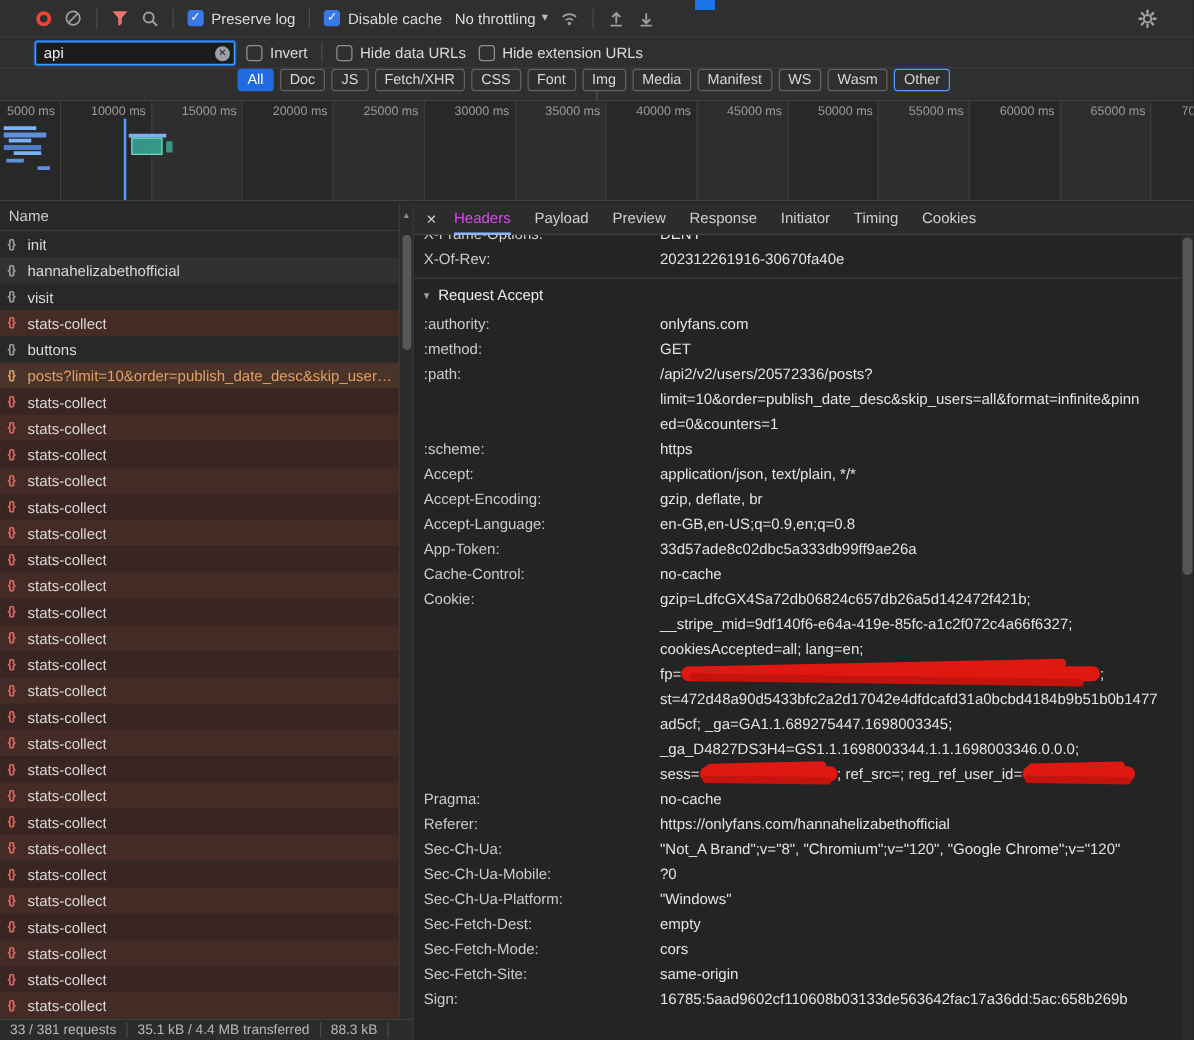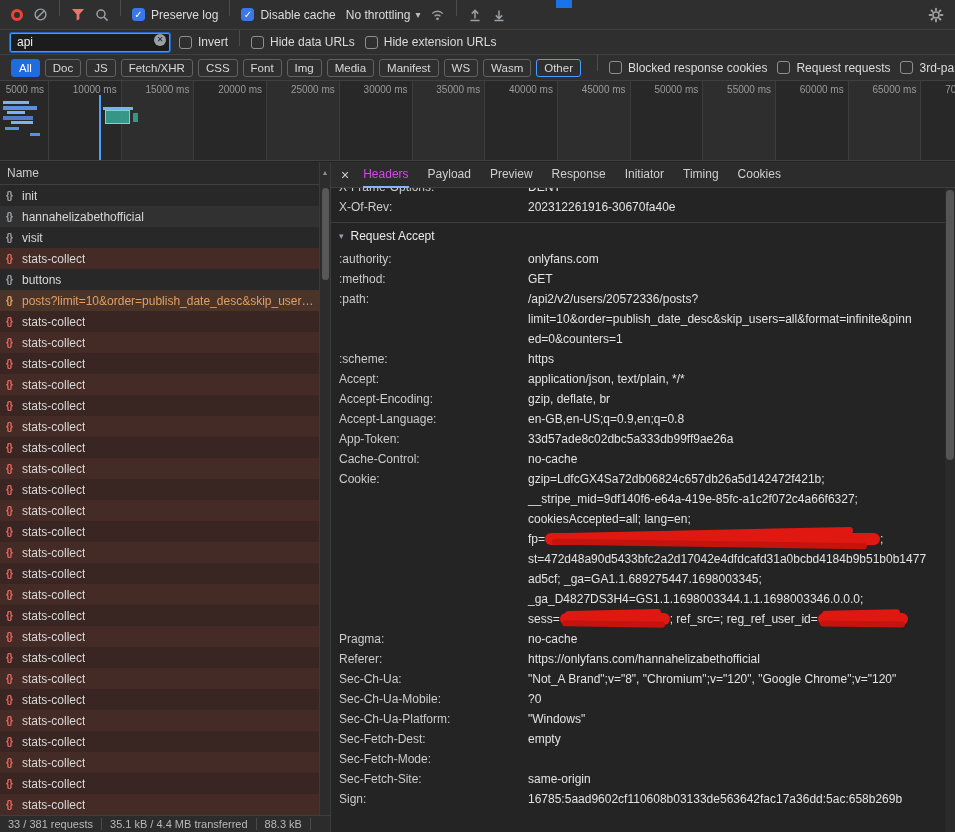--- a/index.html
+++ b/index.html
@@ -1,24 +1,24 @@
 <!DOCTYPE html>
 <html><head>
 <meta charset="utf-8">
 <style>
   * { margin:0; padding:0; box-sizing:border-box; }
   html,body { background:#1a1a1a; }
   body { font-family:"Liberation Sans","DejaVu Sans",sans-serif; font-size:12px; color:#d6d6d6; }
   #app { position:relative; width:955px; height:832px; background:#242424; overflow:hidden; }
 
   
-  .tbar { display:flex; background:#2f2f2f; border-bottom:1px solid #404040; padding:0 6px; }
+  .tbar { display:flex; align-items:center; background:#2f2f2f; border-bottom:1px solid #404040; padding:0 24px; }
   #tbar1 { height:30px; }
   #tbar2 { height:25px; }
-  #tbar3 { height:26px; }
+  #tbar3 { height:26px;flex-direction:column; }
   .titem { display:inline-flex; align-items:center; margin:0 5px; flex:none; }
   .vsep { width:1px; height:16px; background:#4d4d4d; margin:0 6px; flex:none; }
   .rec { width:12px; height:12px; border-radius:50%; border:3px solid #ee4438; }
   .lbl { color:#dcdcdc; white-space:nowrap; }
   .cb { width:13px; height:13px; border-radius:3px; border:1px solid #8f8f8f; display:inline-flex; align-items:center; justify-content:center; margin-right:6px; flex:none; }
   .cb.on { background:#3b78e7; border-color:#3b78e7; }
   .cb.on::after { content:"✓"; color:#fff; font-size:10px; font-weight:bold; line-height:1; }
   .caret { color:#bdbdbd; font-size:10px; margin-left:5px; }
   .spacer { flex:1; }
   #blue-indicator { position:absolute; left:556px; top:0; width:16px; height:8px; background:#1a73e8; }
@@ -535,20 +535,23 @@
             </div>
           </div>
           <div class="hrow">
             <div class="hname">Sec-Fetch-Dest:</div>
             <div class="hval">
               <div class="line"><span>empty</span></div>
             </div>
           </div>
           <div class="hrow">
             <div class="hname">Sec-Fetch-Mode:</div>
+            <div class="hval">
+              <div class="line"><span>cors</span></div>
+            </div>
           </div>
           <div class="hrow">
             <div class="hname">Sec-Fetch-Site:</div>
             <div class="hval">
               <div class="line"><span>same-origin</span></div>
             </div>
           </div>
           <div class="hrow">
             <div class="hname">Sign:</div>
             <div class="hval">

